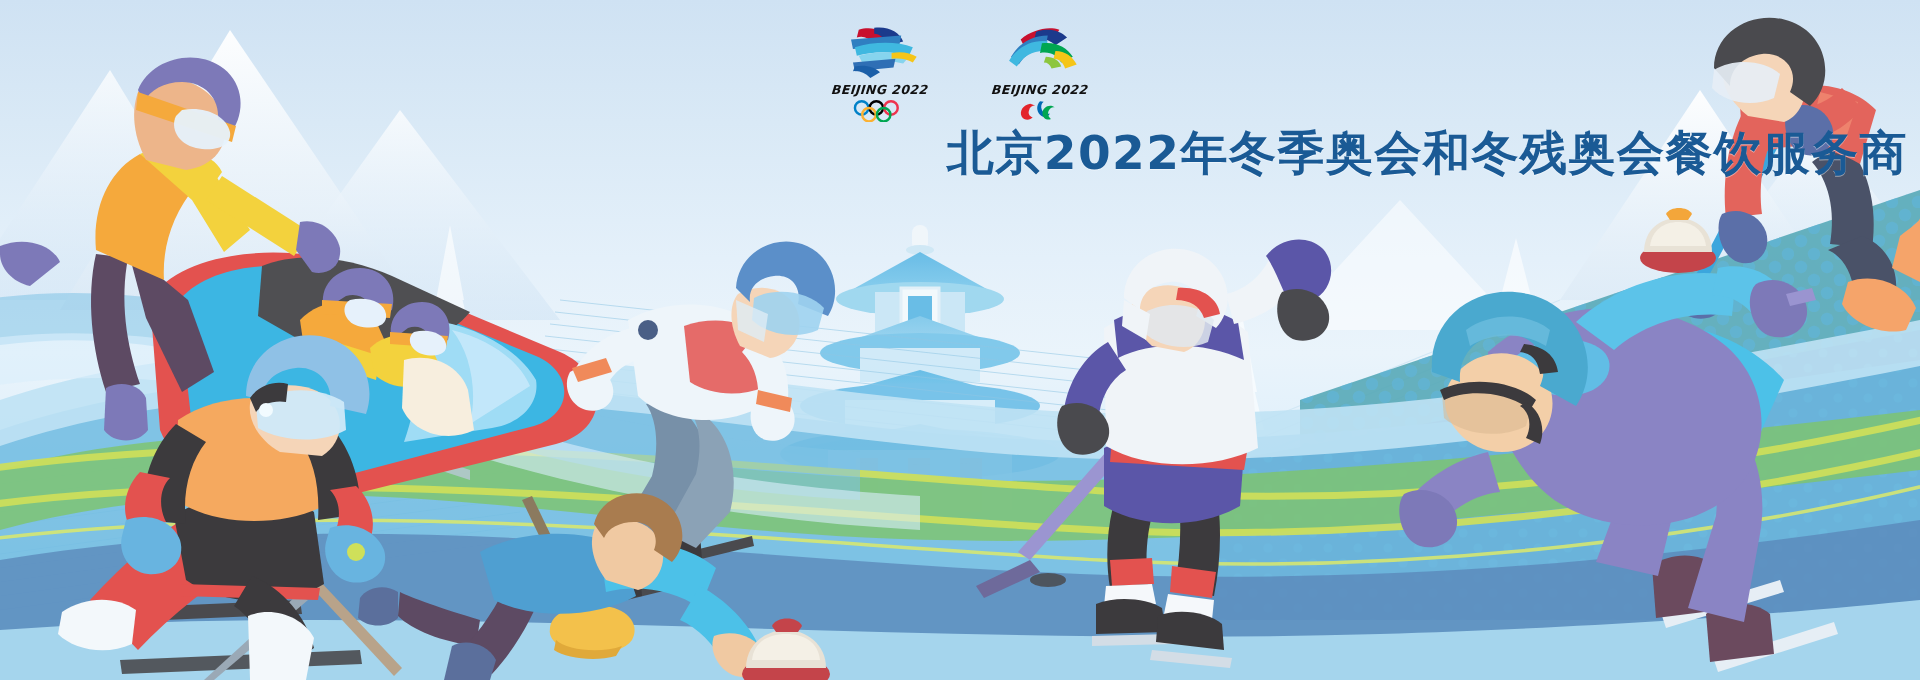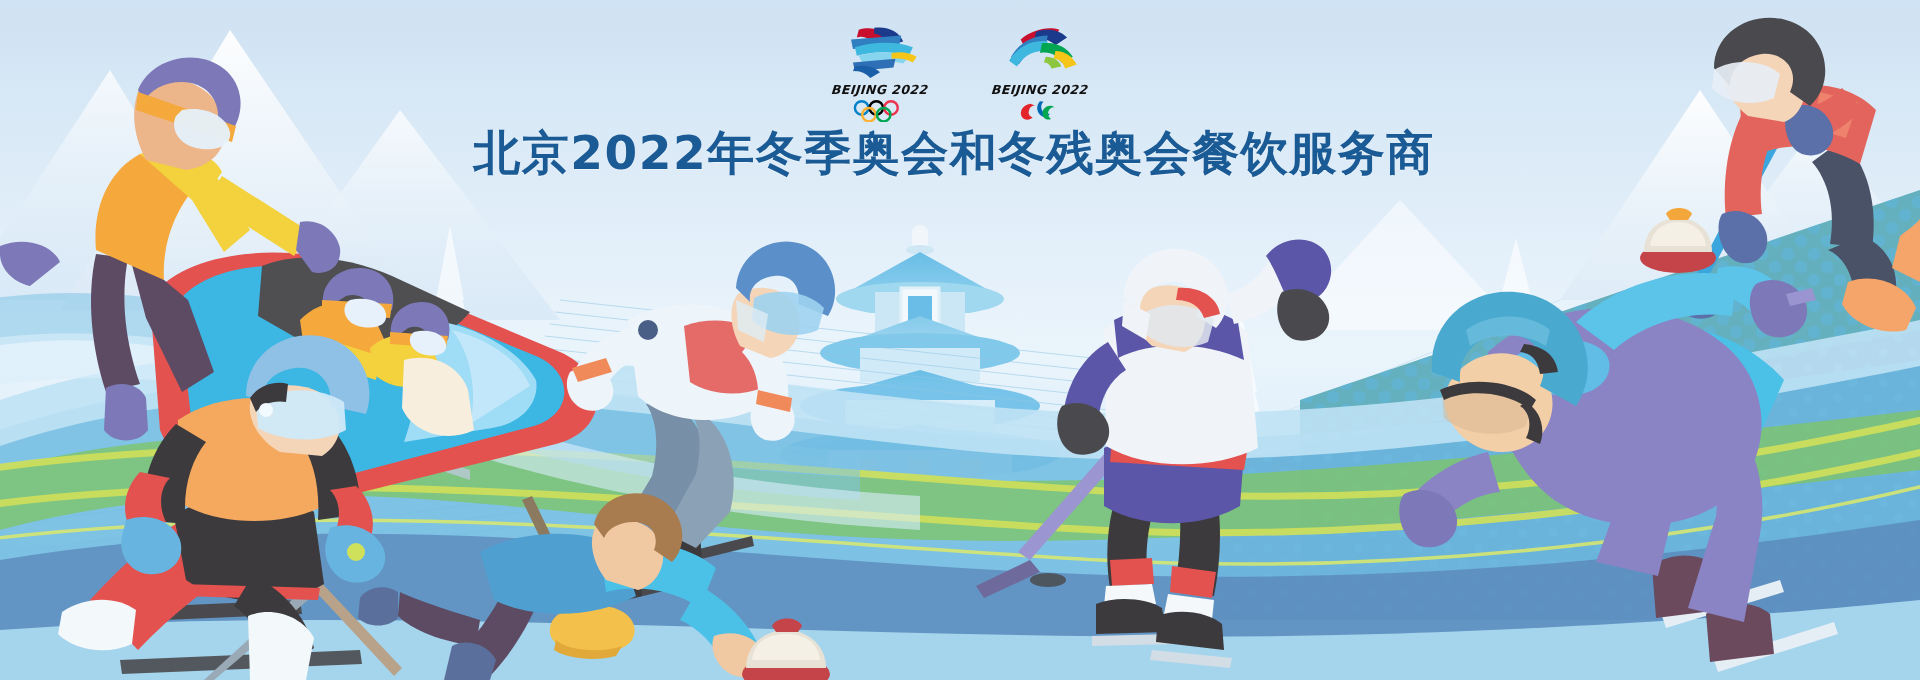--- a/index.html
+++ b/index.html
@@ -16,21 +16,21 @@
   .emblem{width:104px;display:flex;flex-direction:column;align-items:center;}
   .emblem .mark{height:56px;}
   .emblem .wordmark{
     font-family:"DejaVu Sans",sans-serif;font-style:italic;font-weight:bold;
     font-size:12.5px;letter-spacing:.4px;color:#111;white-space:nowrap;margin-top:2px;
     transform:skewX(-6deg);
   }
   .emblem .rings{height:22px;margin-top:3px;}
 
   #title{
-    position:absolute;left:0;top:122px;width:1908px;text-align:center;
+    position:absolute;left:0;top:122px;width:1908px;text-align:right;
     font-family:"DejaVu Sans","Liberation Sans",sans-serif;
     font-weight:bold;font-size:47px;letter-spacing:1.5px;color:#1a5a95;
     text-shadow:0 1px 0 rgba(255,255,255,.45);
   }
 
   
 </style>
 </head>
 <body>
 

